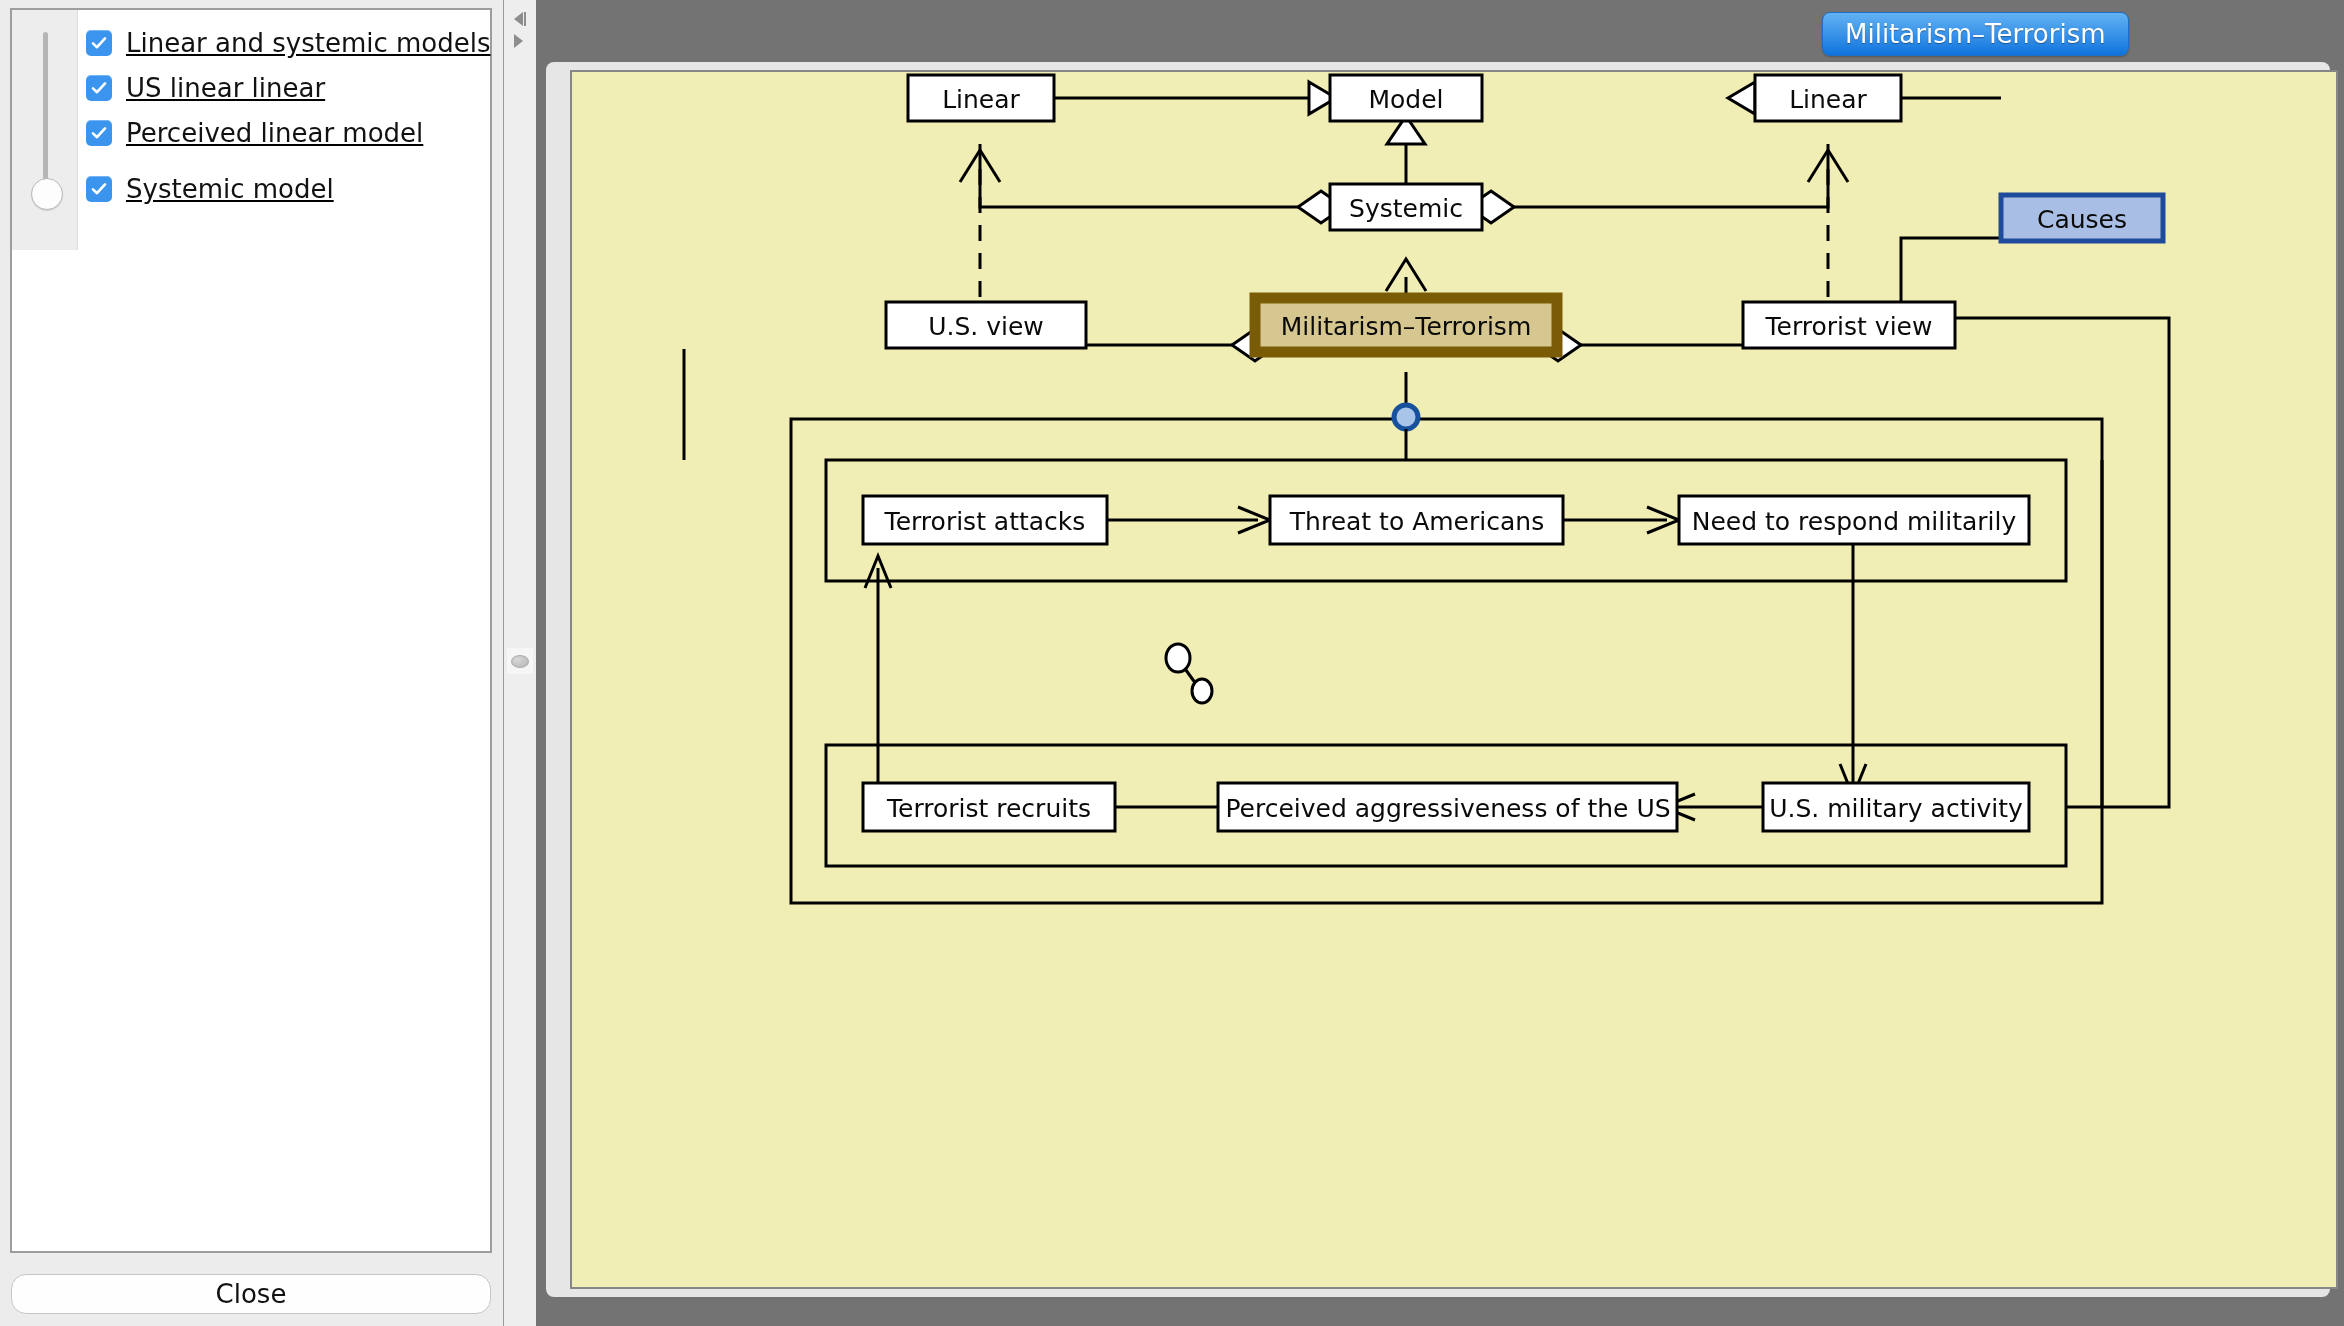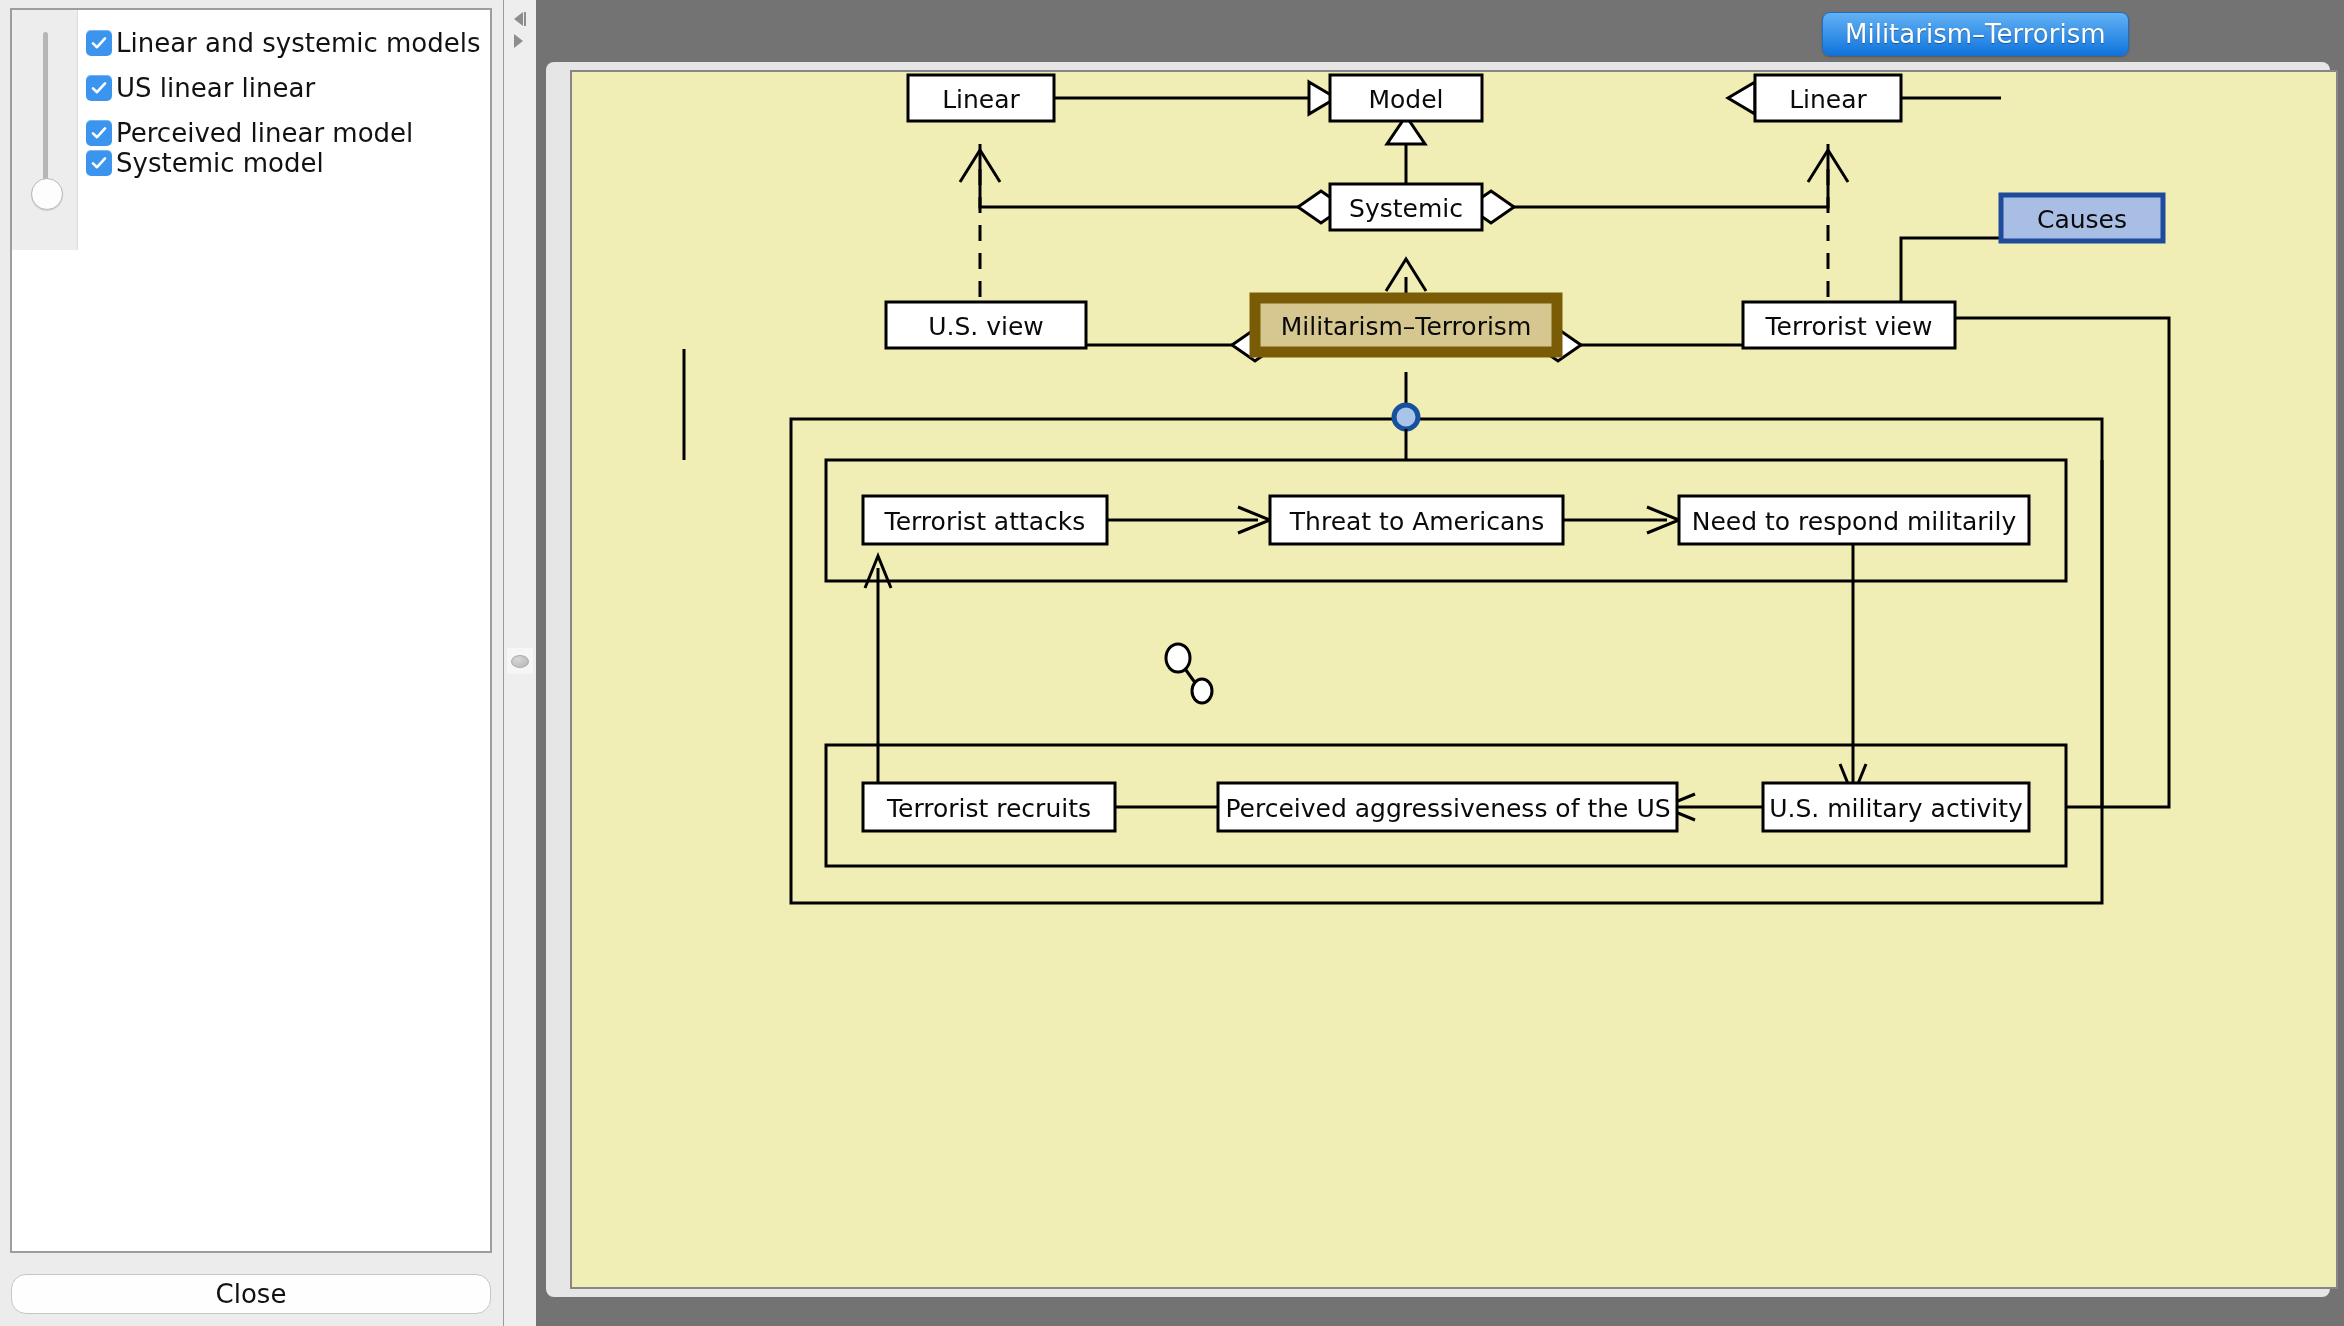--- a/index.html
+++ b/index.html
@@ -32,21 +32,21 @@
   #slider-rail{
     position:absolute;left:31px;top:22px;width:5px;height:160px;
     background:#b6b6b6;border-radius:3px;
   }
   #slider-thumb{
     position:absolute;left:19px;top:168px;width:30px;height:30px;
     background:#fdfdfd;border:1px solid #b9b9b9;border-radius:50%;
     box-shadow:0 1px 1px rgba(0,0,0,.12);
   }
   .legend-row{
-    position:absolute;left:74px;display:flex;align-items:center;gap:4px;height:34px;
+    position:absolute;left:74px;display:flex;align-items:center;gap:14px;height:34px;text-decoration:underline;
   }
   .cb{
     width:26px;height:26px;border-radius:5px;background:#3b95ef;
     display:flex;align-items:center;justify-content:center;flex:none;
     box-shadow:inset 0 1px 0 rgba(255,255,255,.3);
   }
   .cb svg{display:block;}
   .legend-label{
     font-size:26px;color:#121212;white-space:nowrap;line-height:1;
   }
@@ -137,21 +137,21 @@
 
       <div class="legend-row" style="top:106px">
         <span class="cb">
           <svg width="18" height="18" viewBox="0 0 18 18">
               <path d="M3 9.4 L7 13.2 L15 4.4" fill="none" stroke="#fff" stroke-width="2.6" stroke-linecap="round" stroke-linejoin="round"></path>
             </svg>
         </span>
         <span class="legend-label">Perceived linear model</span>
       </div>
 
-      <div class="legend-row" style="top:136px">
+      <div class="legend-row" style="top:162px">
         <span class="cb">
           <svg width="18" height="18" viewBox="0 0 18 18">
               <path d="M3 9.4 L7 13.2 L15 4.4" fill="none" stroke="#fff" stroke-width="2.6" stroke-linecap="round" stroke-linejoin="round"></path>
             </svg>
         </span>
         <span class="legend-label">Systemic model</span>
       </div>
 
     </div>
 

